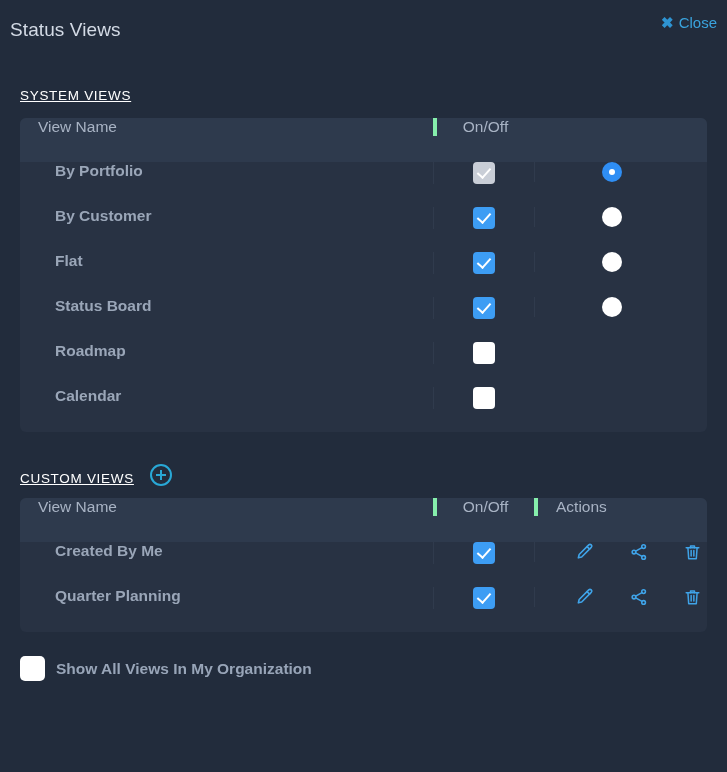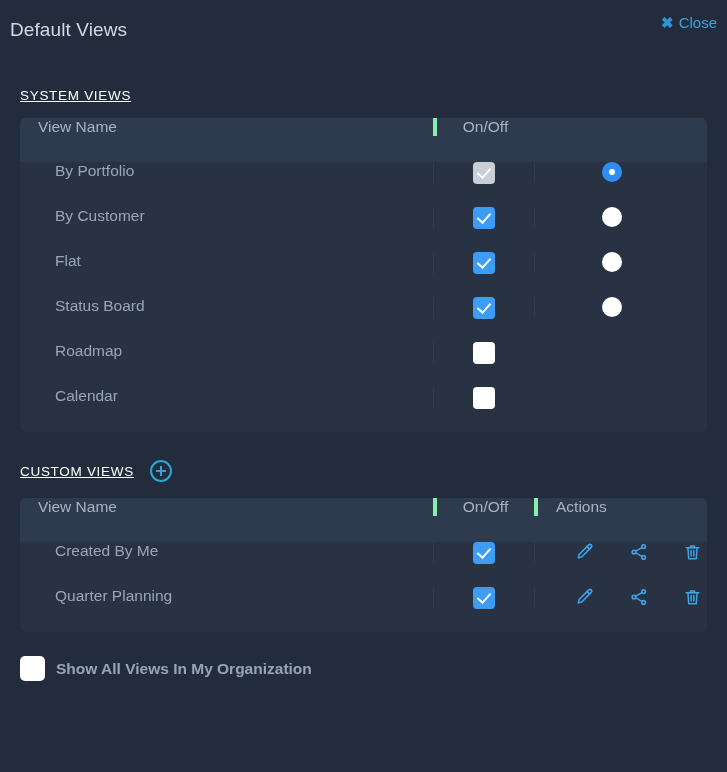--- a/index.html
+++ b/index.html
@@ -60,21 +60,21 @@
     text-transform: uppercase;
     text-decoration: underline;
   }
   .section-row {
     display: flex;
     align-items: center;
     gap: 16px;
     padding-left: 20px;
   }
   #system-views-label-wrap { margin-top: 22px; height: 22px; }
-  #custom-views-label-wrap { margin-top: 24px; height: 30px; }
+  #custom-views-label-wrap { margin-top: 24px; height: 30px; align-items: flex-end; }
 
   .add-view-btn {
     width: 22px; height: 22px;
     border: 2px solid #29a8d6;
     border-radius: 50%;
     position: relative;
     cursor: pointer;
     background: none;
     flex: 0 0 auto;
   }
@@ -116,20 +116,21 @@
   .cell { display: flex; align-items: center; }
   .col-name   { flex: 0 0 413px; padding-left: 18px; }
   .col-toggle { flex: 0 0 101px; justify-content: center; }
   .col-last   { flex: 1 1 auto; padding-left: 18px; }
   .col-last.center-radio { padding-left: 0; justify-content: flex-start; }
 
   .row-name {
     font-size: 15.5px;
     color: #9aa6b8;
     padding-left: 17px;
+    font-weight: bold;
   }
   .radio-holder { width: 154px; display: flex; justify-content: center; }
   .actions-holder {
     display: flex;
     align-items: center;
     gap: 34px;
     padding-left: 22px;
   }
 
   
@@ -199,21 +200,21 @@
   .footer-label {
     font-size: 15.5px;
     color: #98a5b8;
     font-weight: bold;
   }
 </style>
 </head>
 <body>
 
 <div class="dialog-header">
-  <div class="dialog-title">Default Views</div>
+  <div class="dialog-title">Status Views</div>
   <button class="close-btn">
     <span class="close-x">✖</span>
     <span>Close</span>
   </button>
 </div>
 
 <div class="section-row" id="system-views-label-wrap">
   <div class="section-label">SYSTEM VIEWS</div>
 </div>
 

